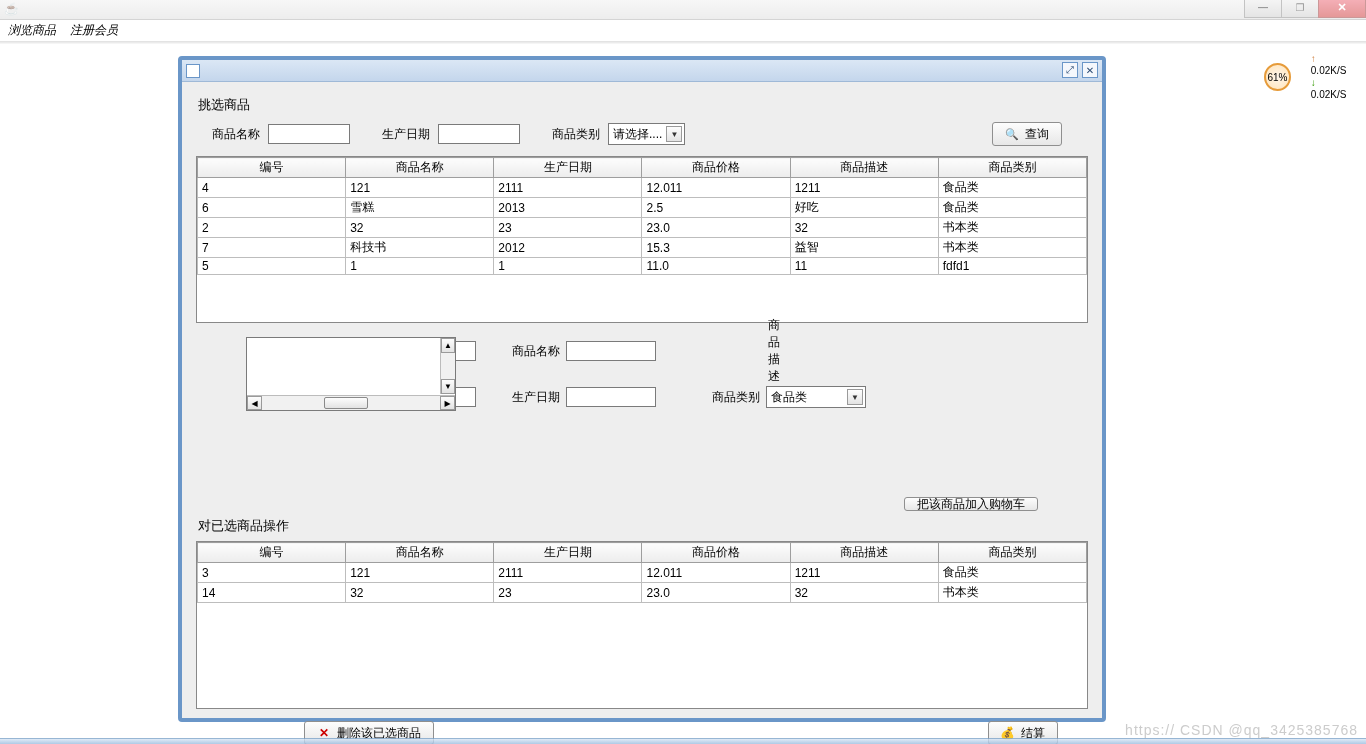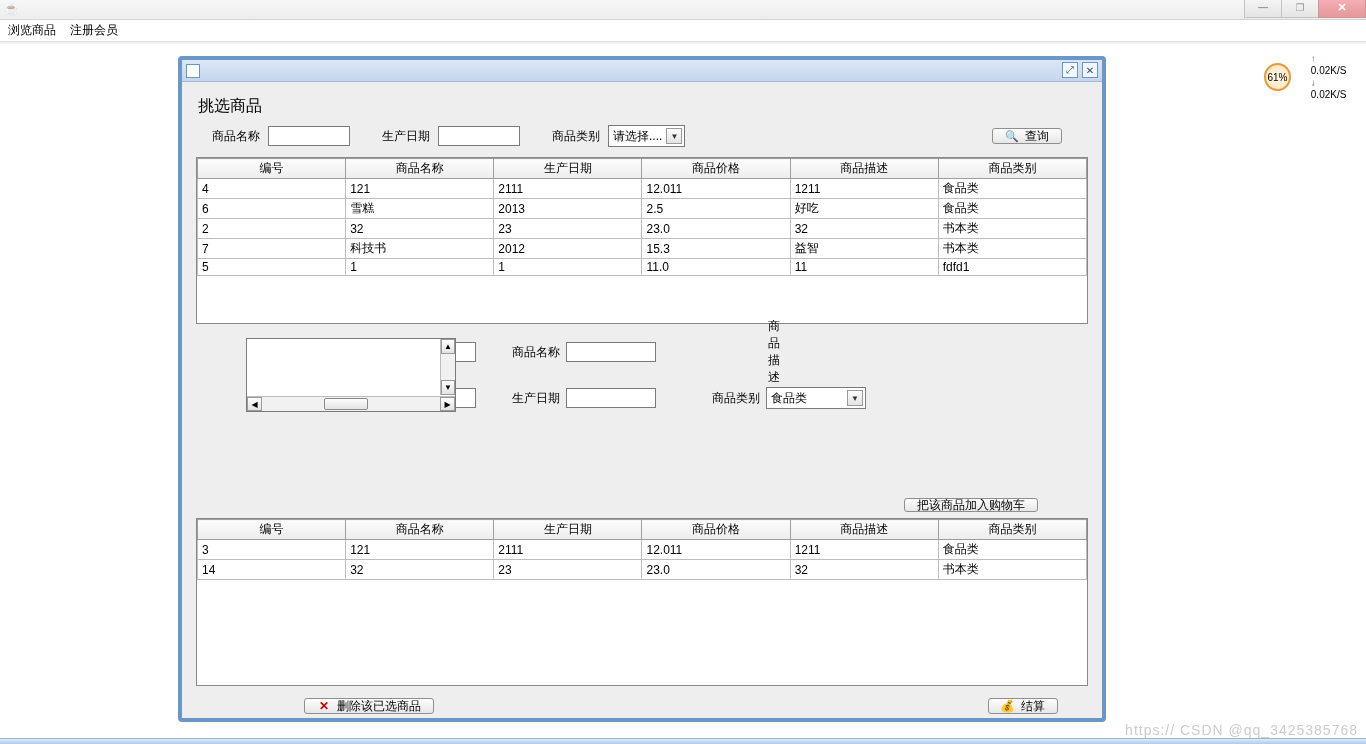--- a/index.html
+++ b/index.html
@@ -51,21 +51,21 @@
     .win-btn.close::after { content: "✕"; font-size: 11px; font-weight: bold; }
     .menubar {
       height: 22px;
       background: #fff;
       display: flex;
       align-items: center;
       padding: 0 8px;
       gap: 14px;
       border-bottom: 1px solid #e3e3e3;
     }
-    .menubar span { cursor: default; }
+    .menubar span { cursor: default; font-style: italic; }
     .menubar-bottom-sep {
       height: 2px;
       background: linear-gradient(to bottom, #e6e6e6, #fafafa);
     }
     .internal-frame {
       position: absolute;
       left: 178px;
       top: 56px;
       width: 928px;
       height: 666px;
@@ -99,21 +99,21 @@
       background: #f4f7fc;
       font-size: 10px;
       display: flex; align-items: center; justify-content: center;
       color: #2a4a72;
       cursor: default;
     }
     .content {
       padding: 14px 14px 0 14px;
     }
     .group-label {
-      font-size: 16px;
+      font-size: 13px;
       margin: 0 0 6px 2px;
     }
     .search-row {
       display: flex;
       align-items: center;
       padding: 2px 0 10px 16px;
       gap: 8px;
     }
     .lbl { font-size: 12px; }
     .text-input {
@@ -136,21 +136,21 @@
       gap: 4px;
     }
     .select .arrow {
       width: 16px; height: 16px;
       border: 1px solid #9a9a9a;
       display: flex; align-items: center; justify-content: center;
       background: linear-gradient(to bottom, #fdfdfd, #e3e3e3);
     }
     .select .arrow::after { content: "▼"; font-size: 8px; color: #333; }
     .btn {
-      height: 16px;
+      height: 24px;
       border: 1px solid #8f8f8f;
       background: linear-gradient(to bottom, #fdfdfd, #e7e7e7);
       border-radius: 3px;
       padding: 0 12px;
       display: inline-flex;
       align-items: center;
       gap: 6px;
       font-size: 12px;
       cursor: default;
     }
@@ -434,20 +434,21 @@
       </div>
       <span></span>
     </div>
 
     <div class="add-cart-row">
       <div class="btn" style="height:14px">
         <span>把该商品加入购物车</span>
       </div>
     </div>
 
+    <div class="group-label">对已选商品操作</div>
 
     <div class="table-wrap bottom">
       <table>
         <thead>
             <tr>
           <th>编号</th>
           <th>商品名称</th>
           <th>生产日期</th>
           <th>商品价格</th>
           <th>商品描述</th>

